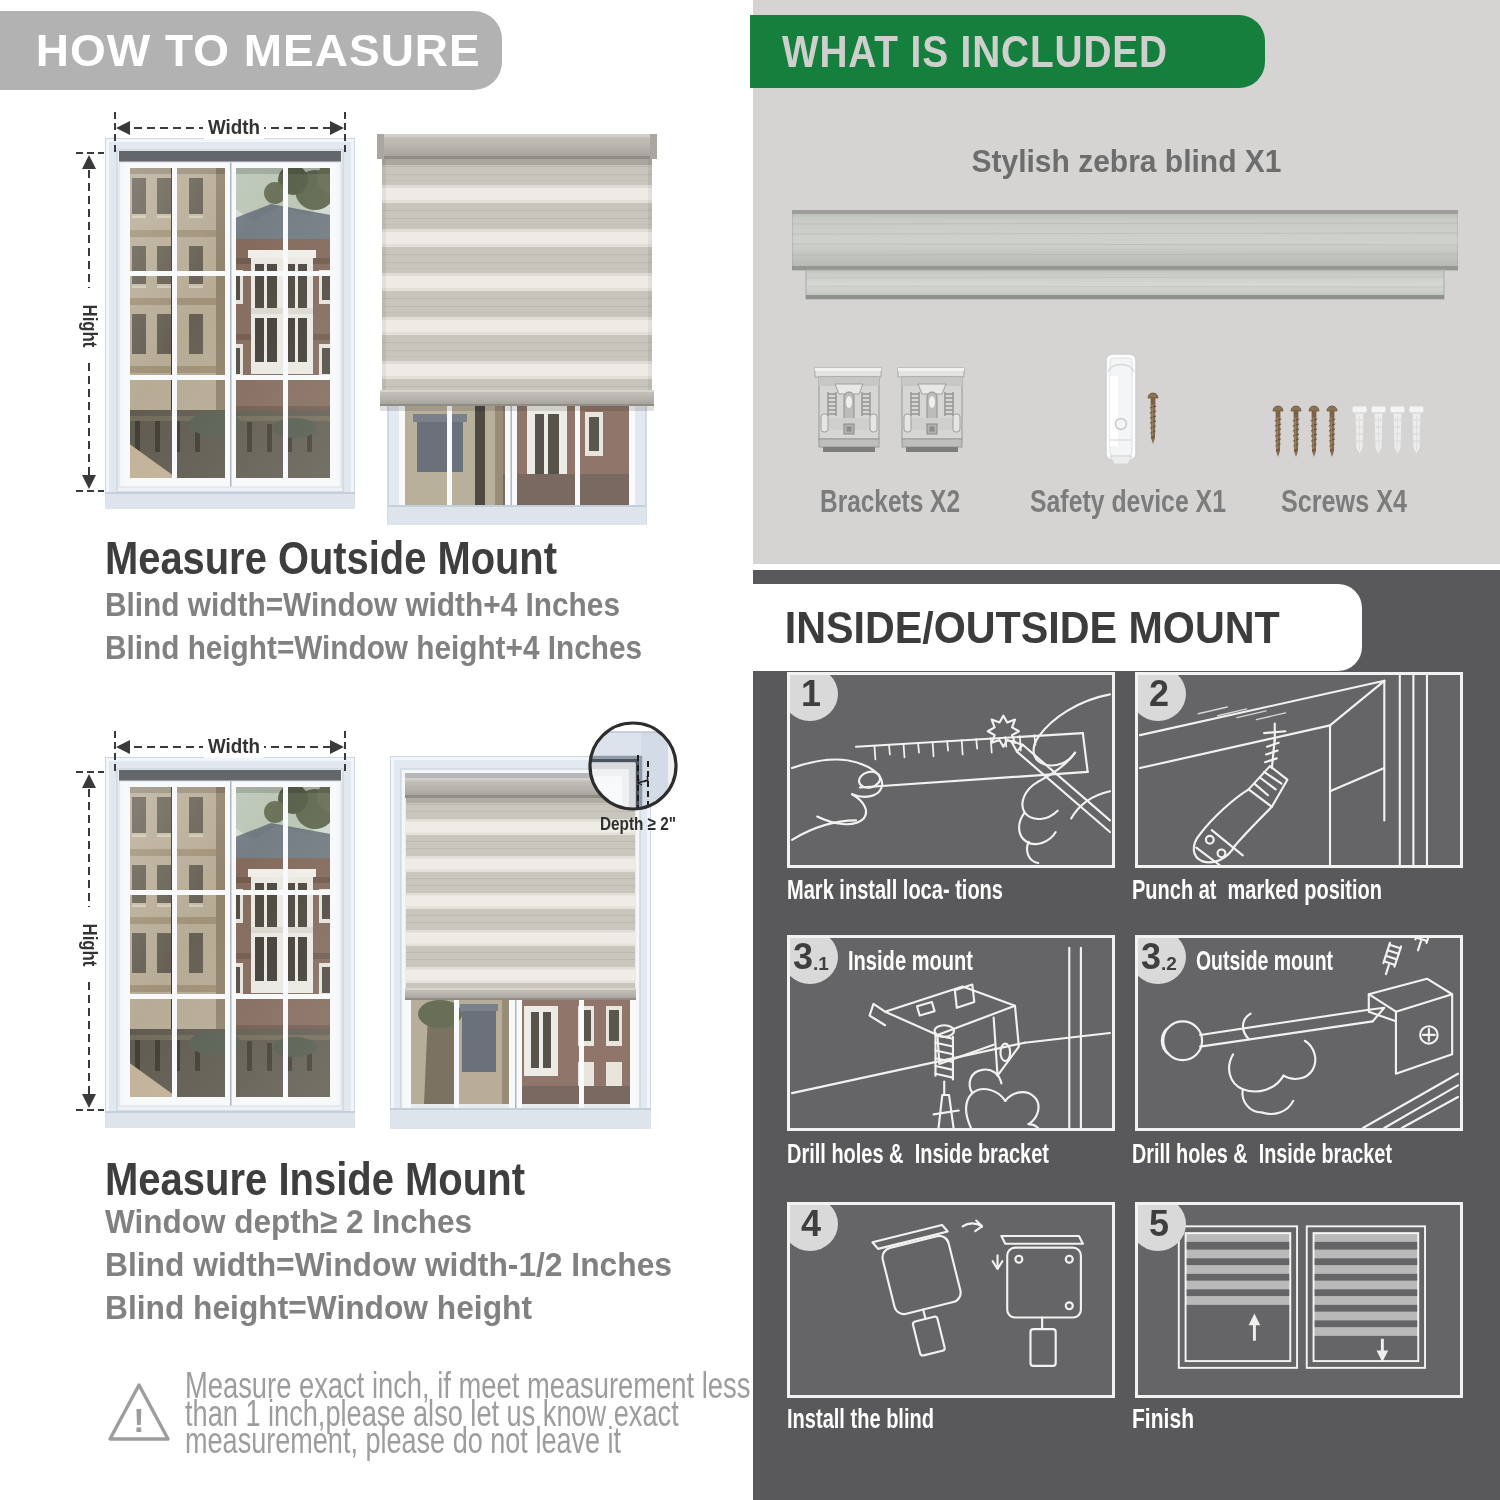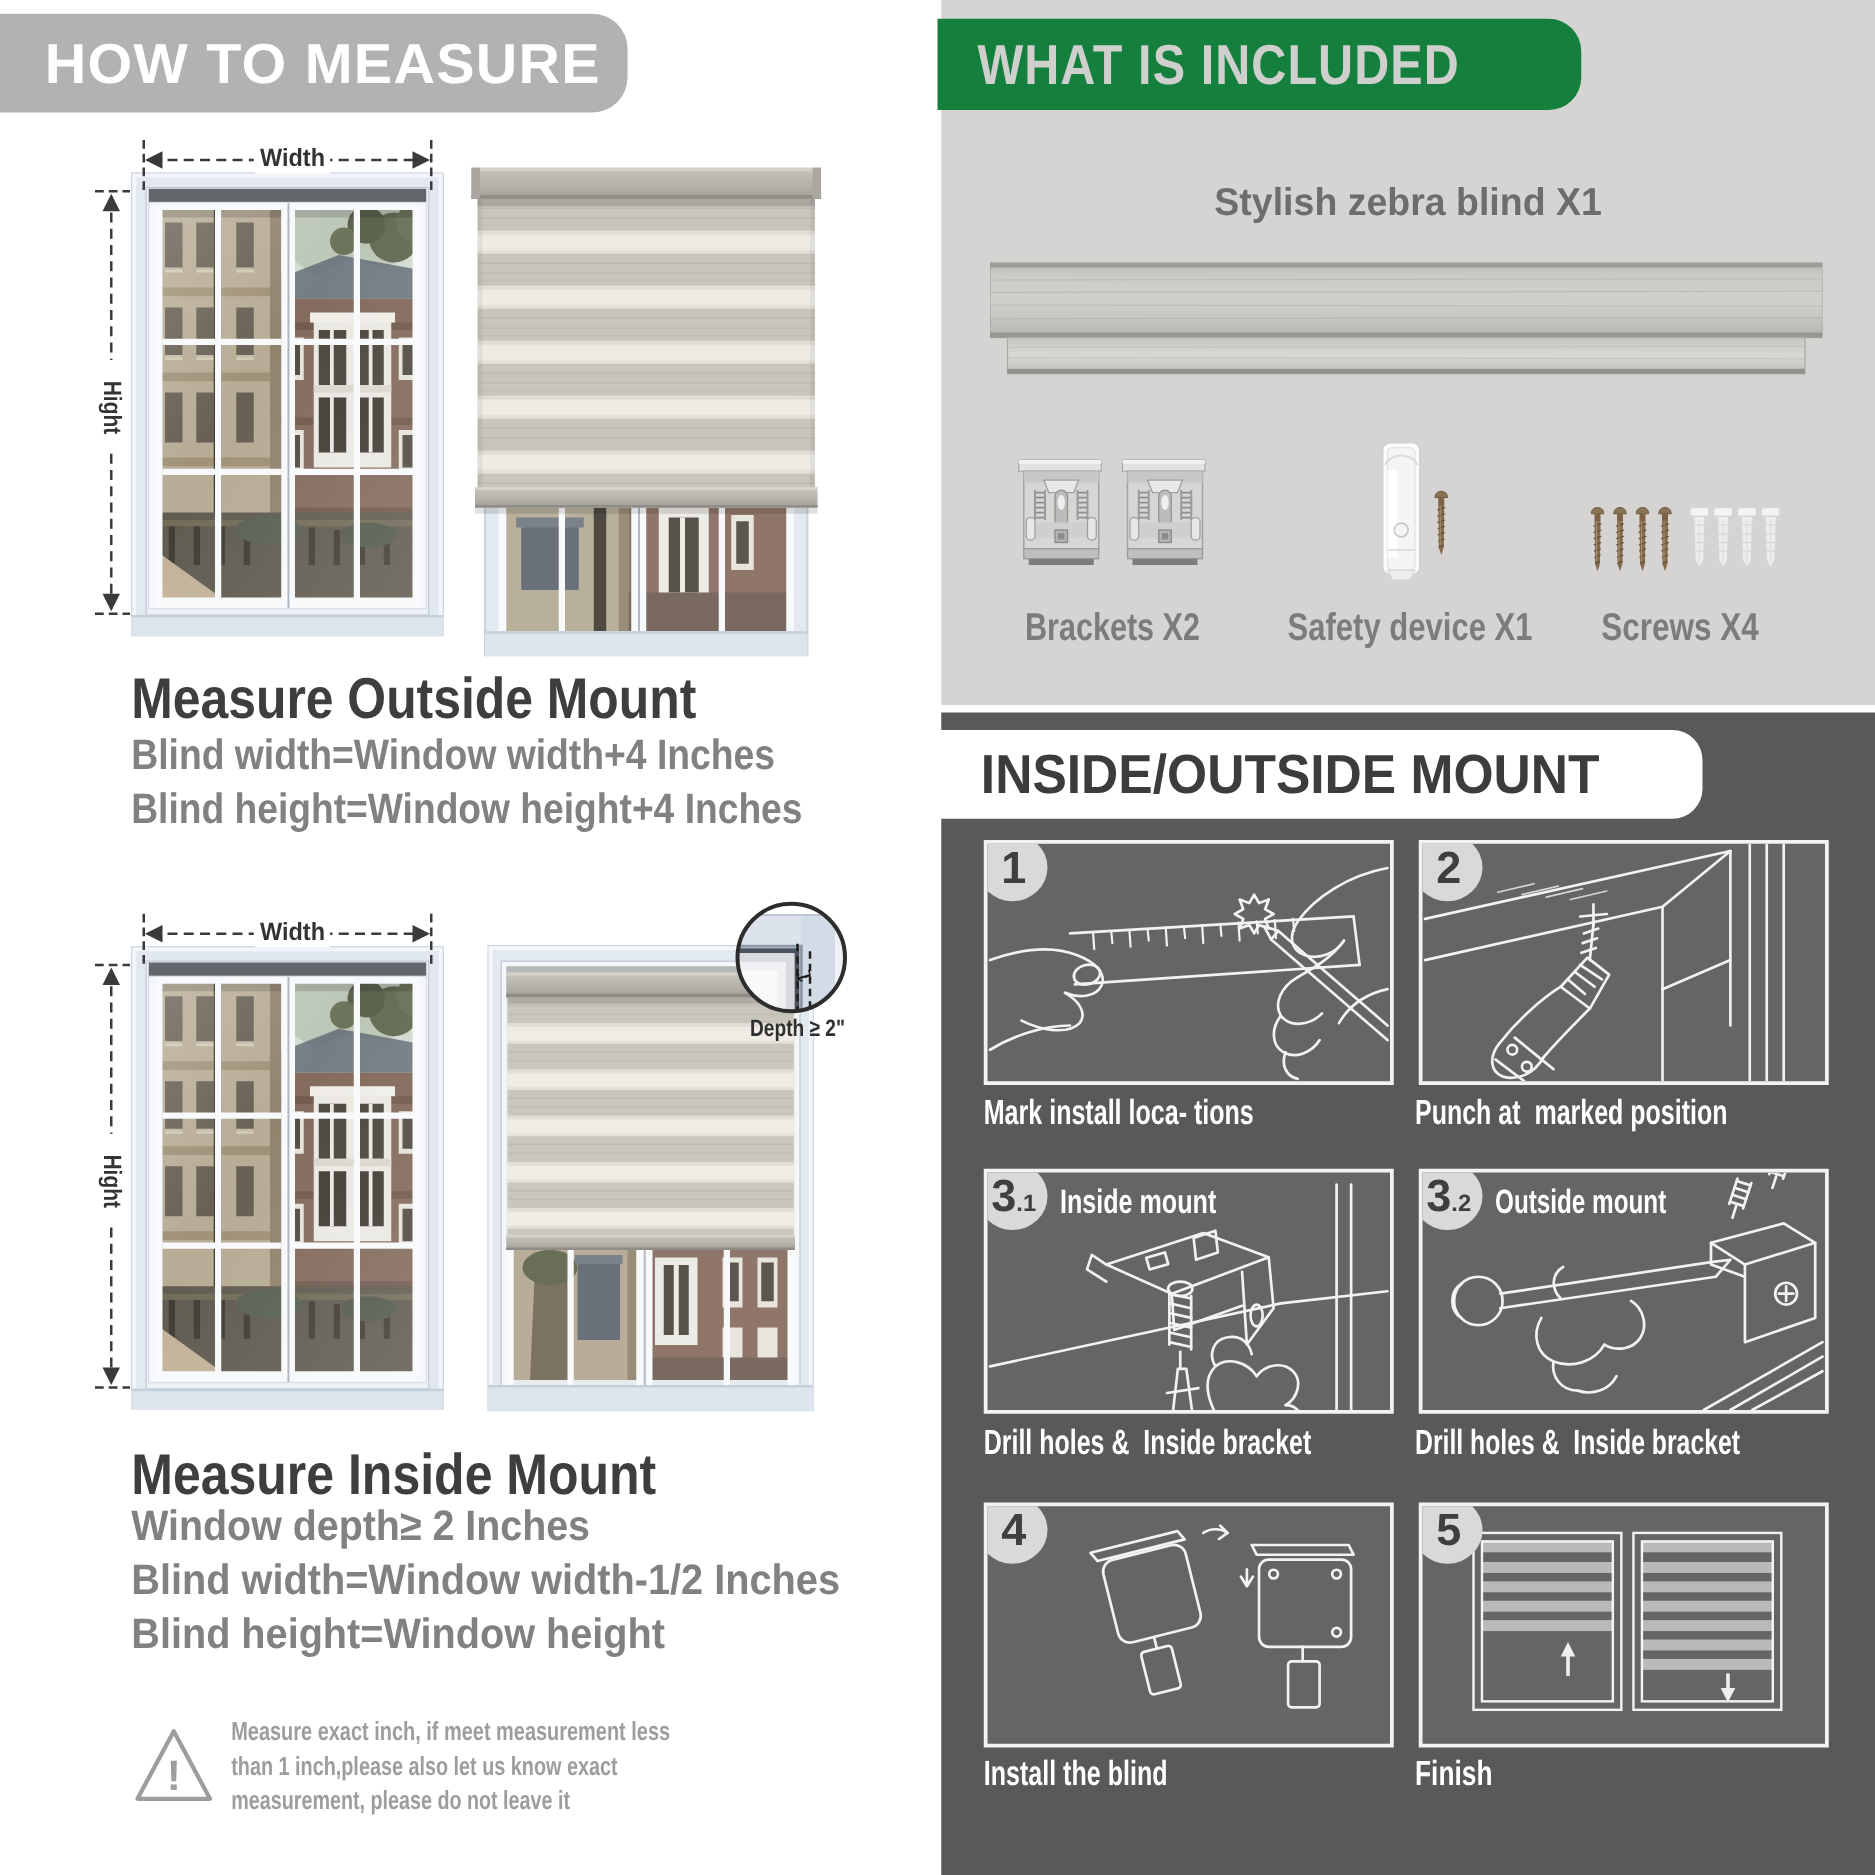--- a/index.html
+++ b/index.html
@@ -7,30 +7,30 @@
           font-family:"Liberation Sans",sans-serif;}
   .abs{position:absolute;}
   
   .hdr-box-left{left:0;top:11px;width:502px;height:79px;background:#b2b2b2;
                 border-radius:0 28px 28px 0;display:flex;align-items:center;}
   .hdr-box-left span{color:#ffffff;font-size:45px;font-weight:bold;letter-spacing:1px;padding-left:35px;}
   .measure-h{font-size:46px;font-weight:bold;color:#3e3e3e;}
   .measure-l{font-size:34px;font-weight:bold;color:#818181;}
   .anno-label{font-size:20px;font-weight:bold;color:#333333;background:#ffffff;padding:0 4px;
               display:inline-block;white-space:nowrap;}
-  .warn-text{font-size:21px;font-weight:bold;color:#9d9d9d;line-height:27.5px;}
+  .warn-text{font-size:36px;font-weight:normal;color:#9d9d9d;line-height:27.5px;}
   
   .panel-light{left:753px;top:0;width:747px;height:564px;background:#d5d4d2;}
   .panel-dark{left:753px;top:570px;width:747px;height:930px;background:#59585a;}
   .hdr-box-incl{left:750px;top:15px;width:515px;height:73px;background:#15803d;
                 border-radius:0 26px 26px 0;display:flex;align-items:center;}
   .hdr-box-incl span{color:#cfcfcd;font-size:45px;font-weight:bold;letter-spacing:1px;padding-left:37px;}
   .blind-title{left:753px;top:144px;width:747px;text-align:center;font-size:31px;font-weight:bold;color:#6d6d6d;}
   .item-label{font-size:31px;font-weight:bold;color:#7c7c7c;text-align:center;}
-  .hdr-box-mount{left:750px;top:584px;width:612px;height:71px;background:#ffffff;
+  .hdr-box-mount{left:750px;top:584px;width:612px;height:87px;background:#ffffff;
                  border-radius:0 24px 24px 0;display:flex;align-items:center;}
   .hdr-box-mount span{color:#3c3c3c;font-size:44px;font-weight:bold;padding-left:37px;}
   .step-box{position:absolute;width:328px;height:196px;background:#656567;border:3px solid #f2f2f2;
             box-sizing:border-box;overflow:hidden;}
   .step-badge{position:absolute;left:-8px;top:-8px;width:56px;height:54px;background:#d9d9d9;
               border-radius:50%;display:flex;align-items:center;justify-content:center;padding-left:2px;box-sizing:border-box;}
   .step-badge .bnum{color:#3f3f3f;font-size:36px;font-weight:bold;line-height:1;}
   .step-badge .bsub{color:#3f3f3f;font-size:19px;font-weight:bold;line-height:1;margin-top:12px;}
   .step-title{position:absolute;left:58px;top:8px;color:#ffffff;font-size:27px;font-weight:bold;white-space:pre;}
   .step-caption{position:absolute;color:#ffffff;font-size:28px;font-weight:bold;white-space:pre;}

